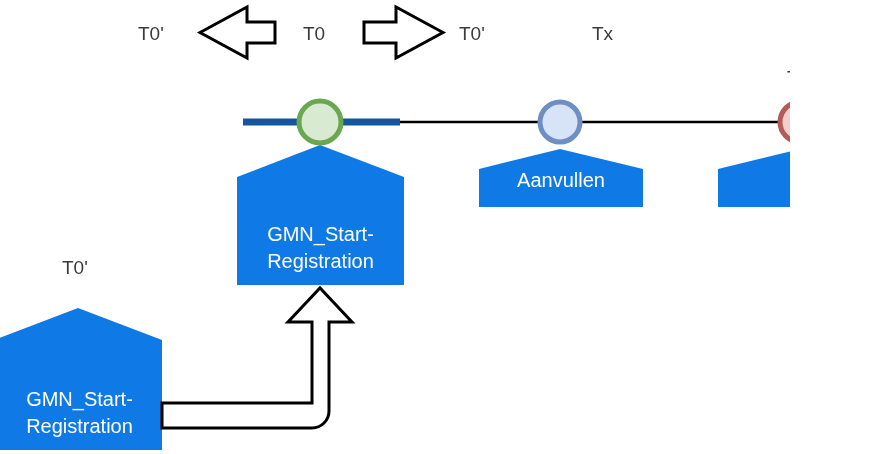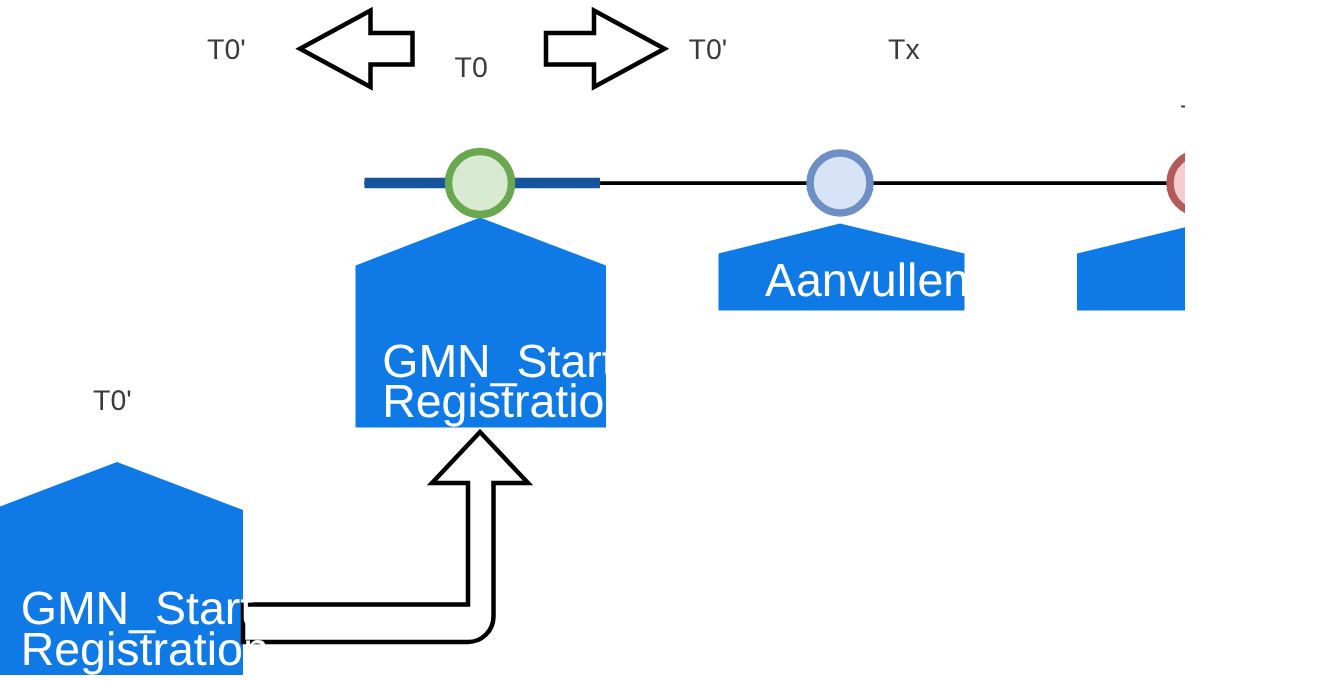--- a/index.html
+++ b/index.html
@@ -36,21 +36,21 @@
   }
   .pentagon-label {
     position: absolute;
     font-family: "Liberation Sans", sans-serif;
     color: #ffffff;
     text-align: center;
     white-space: pre;
     line-height: 1.08;
     pointer-events: none;
   }
-  .pl-big { font-size: 31px; margin-left: 17px; }
+  .pl-big { font-size: 20px; }
 </style>
 </head>
 <body>
 
 <div id="canvas">
 
   <svg class="layer" viewBox="0 0 882 454" xmlns="http://www.w3.org/2000/svg">
 
     <polygon points="200,32.5 247,7 247,22 275,22 275,43 247,43 247,58" fill="#ffffff" stroke="#000000" stroke-width="3" stroke-linejoin="miter"></polygon>
 
@@ -84,21 +84,21 @@
              L 352,322
              L 329,322
              L 329,411
              A 17,17 0 0 1 312,428
              L 162,428
              Z" fill="#ffffff" stroke="#000000" stroke-width="3" stroke-linejoin="miter" stroke-linecap="butt"></path>
   </svg>
 
   <div class="tick-label" style="left:138px; top:24px;">T0'</div>
 
-  <div class="tick-label" style="left:303px; top:36px;">T0</div>
+  <div class="tick-label" style="left:303px; top:24px;">T0</div>
 
   <div class="tick-label" style="left:459px; top:24px;">T0'</div>
 
   <div class="tick-label" style="left:548px; top:24px;margin-left:44px;">Tx</div>
 
   <div class="tick-label" style="left:787px; top:24px;margin-top:44px;">Te</div>
 
   <div class="tick-label" style="left:62px; top:258px;">T0'</div>
 
   <div class="pentagon-label pl-big" style="left:237px; top:224px; width:167px;">GMN_Start-</div>

